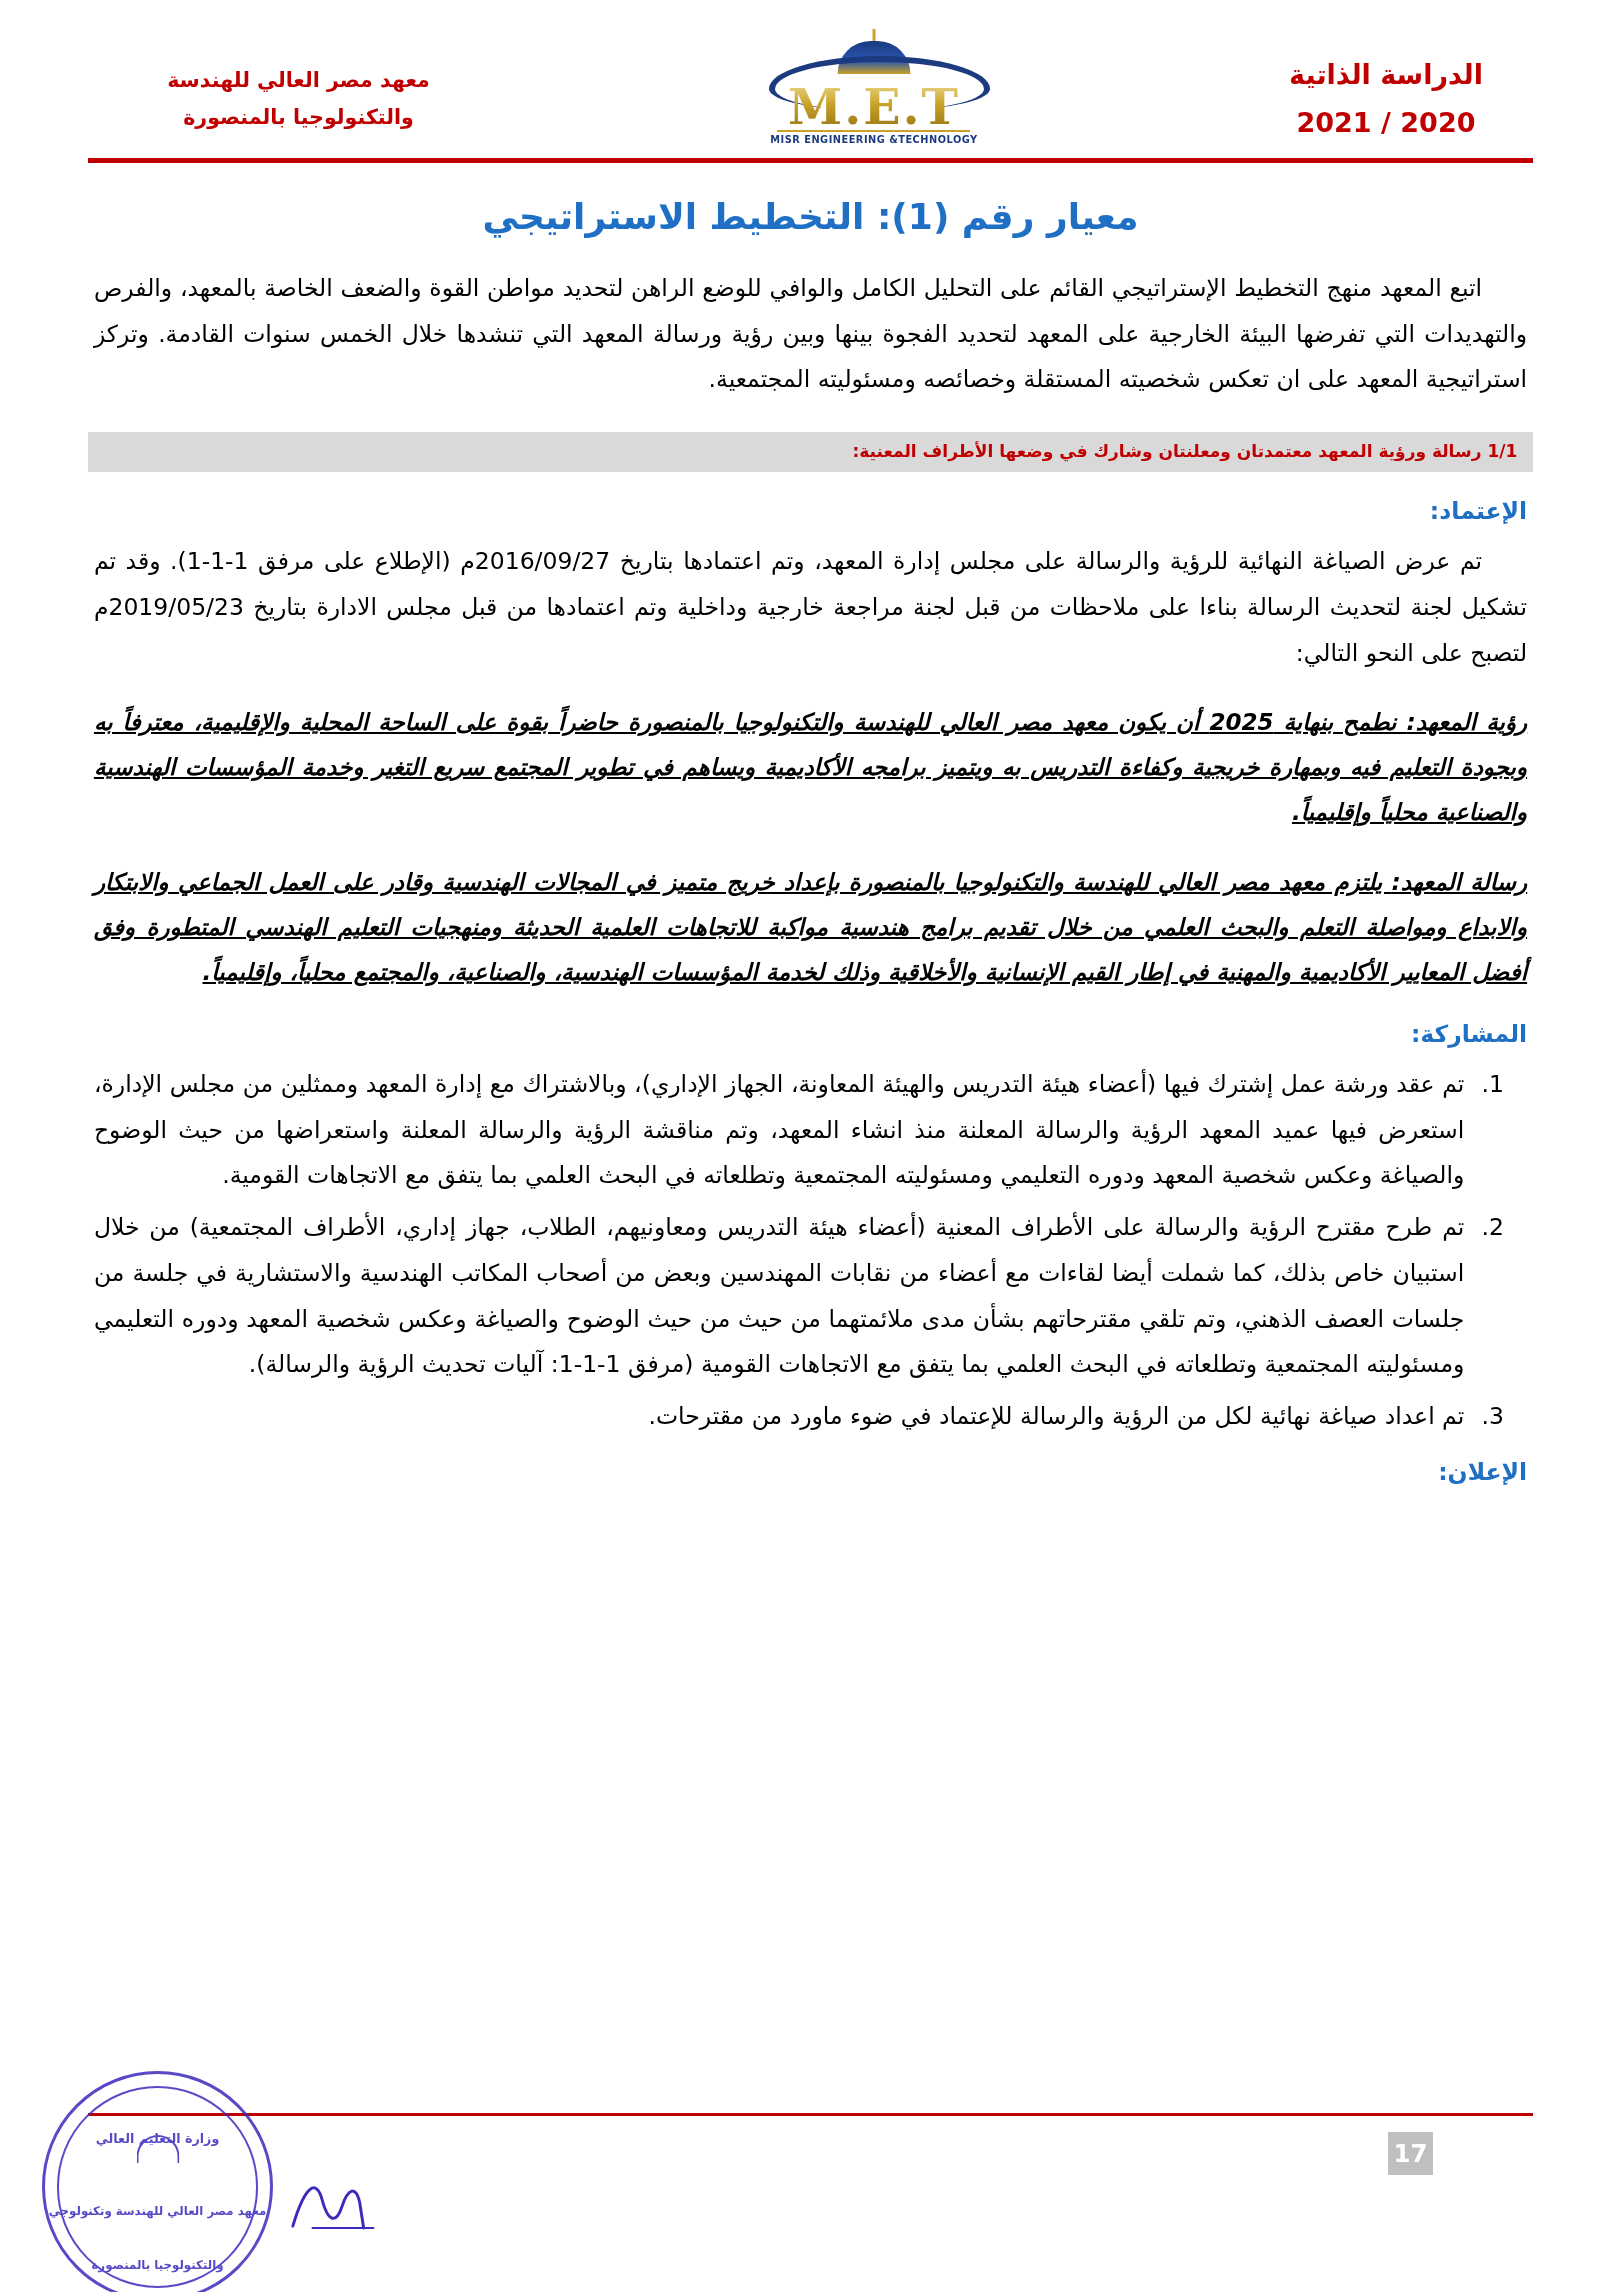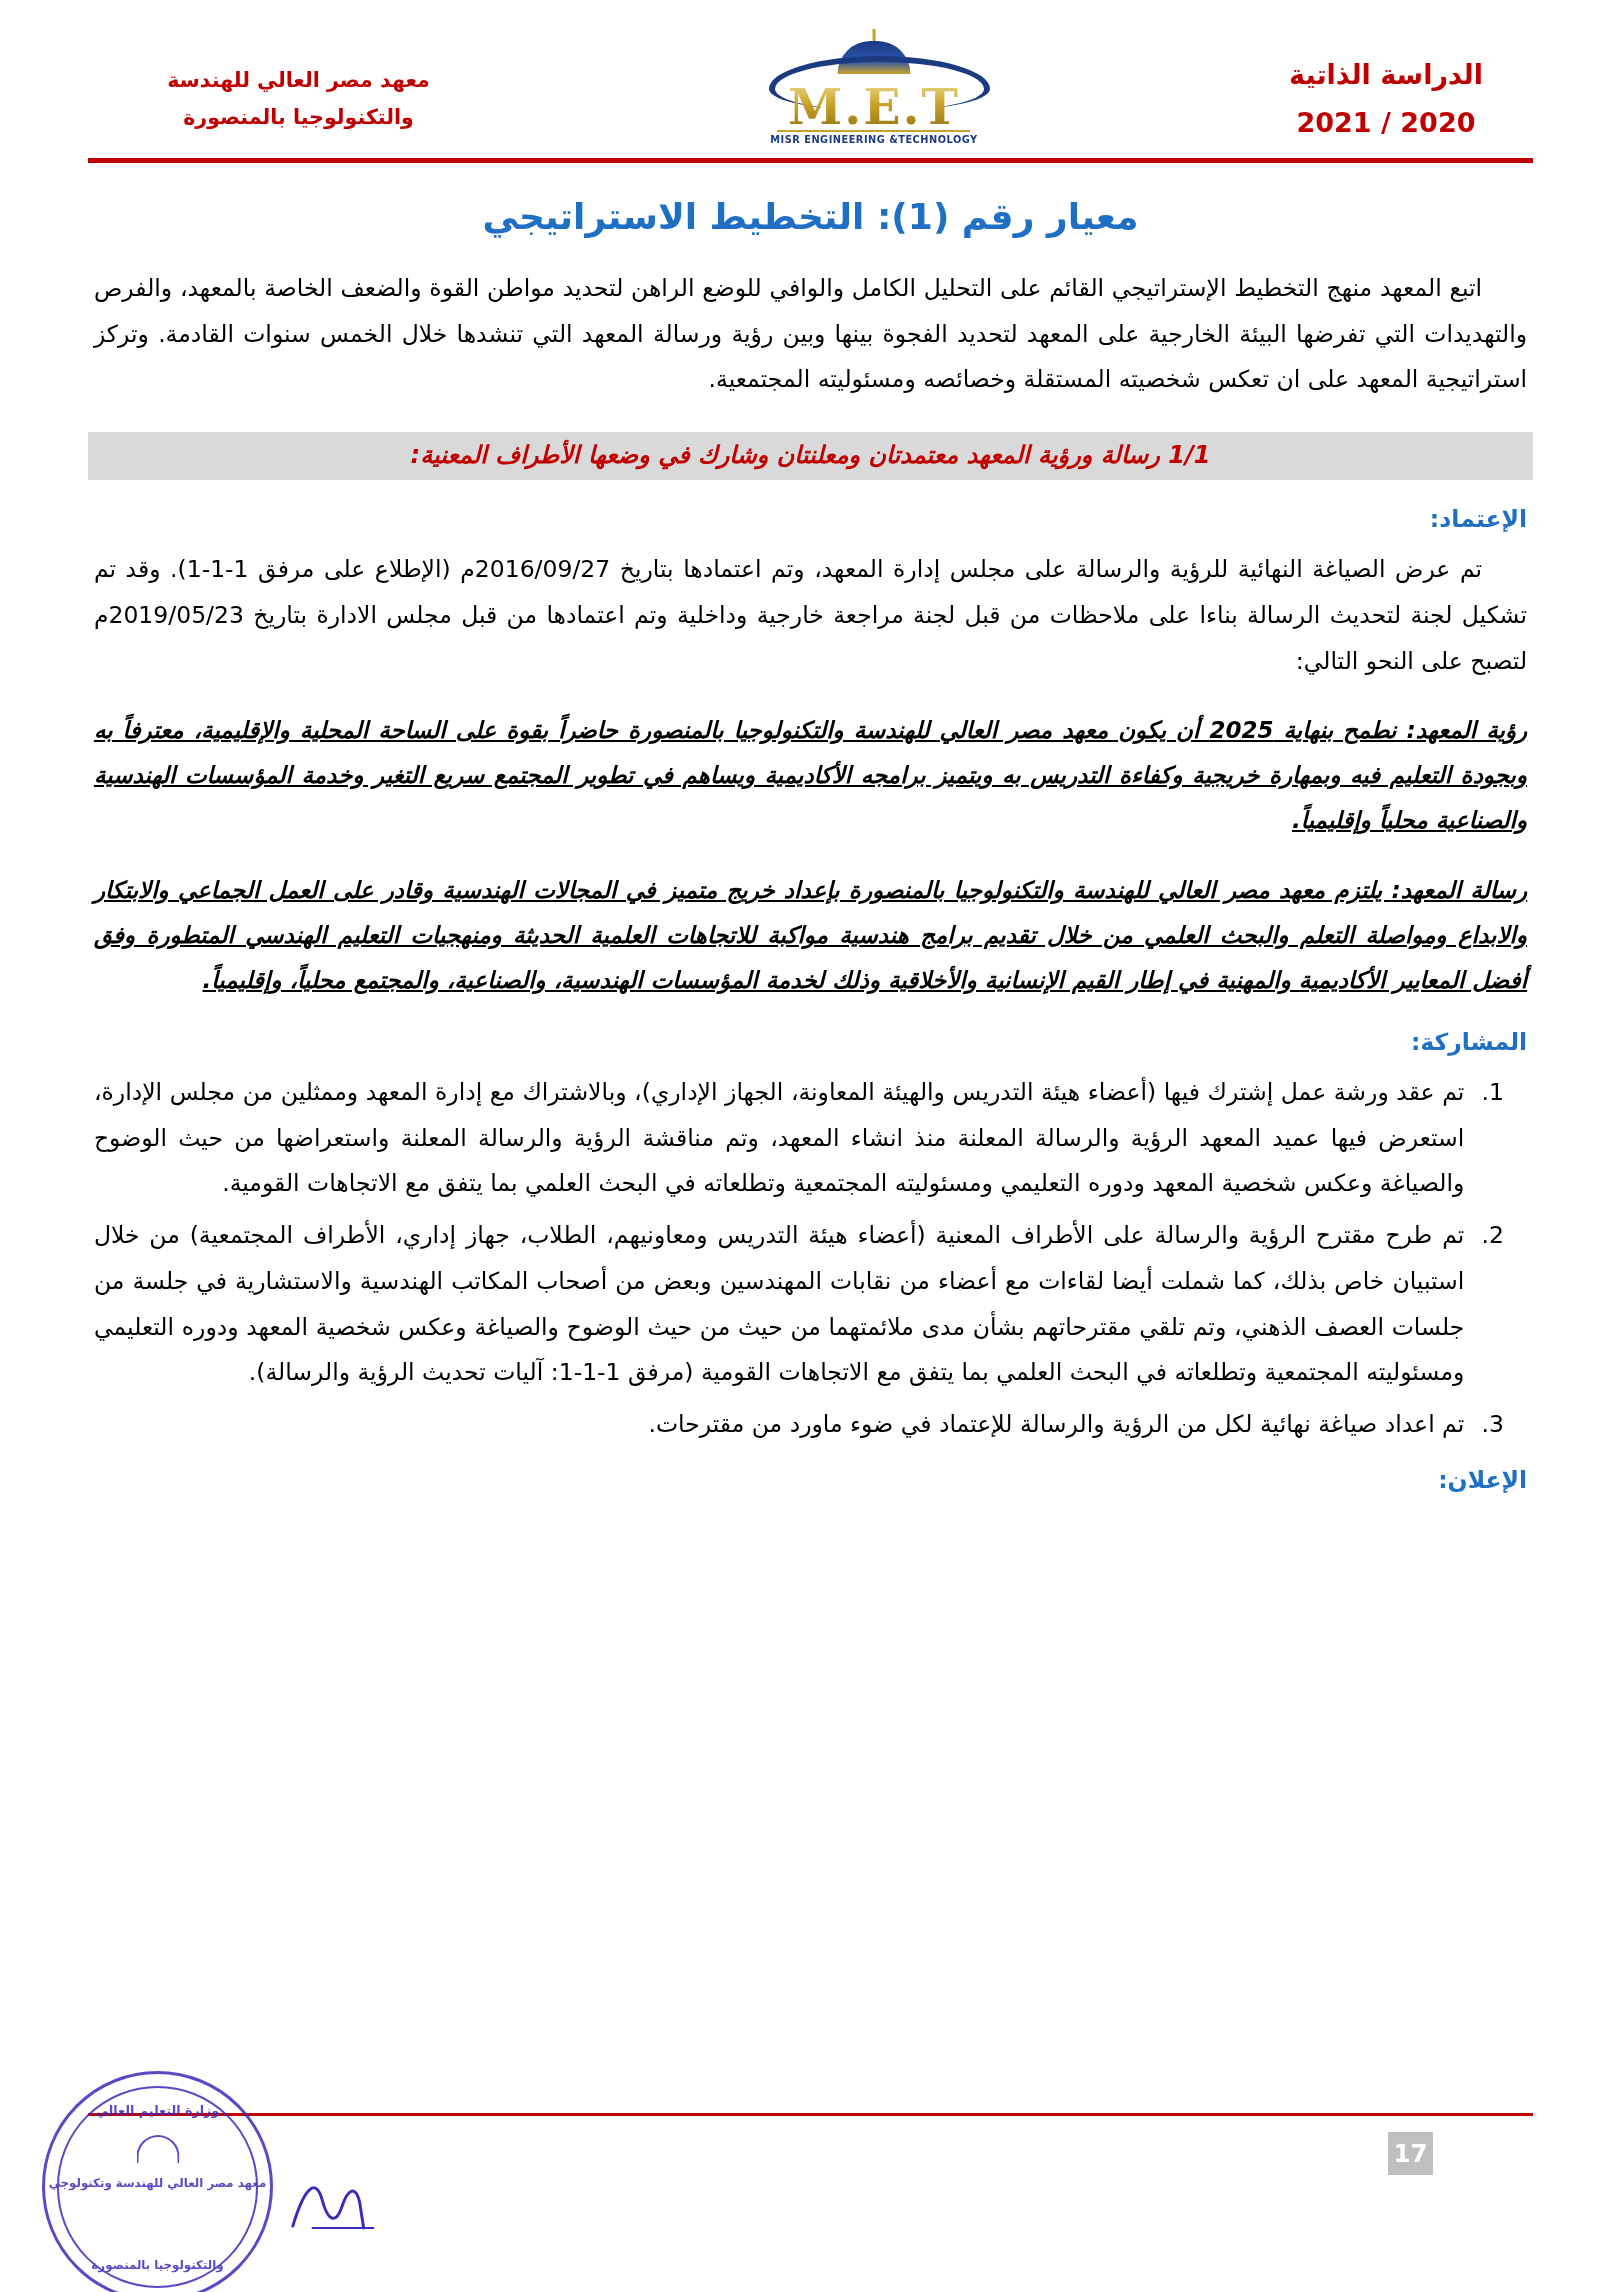--- a/index.html
+++ b/index.html
@@ -154,26 +154,25 @@
     line-height: 1.95;
     margin: 0 0 23.5px 0;
     padding: 0 5.9px;
   }
   .para.indent { text-indent: 45px; }
 
   .section-bar {
     background: #d9d9d9;
     color: #c00000;
     font-weight: bold;
-    font-size: 24px;
-    direction: rtl;
-    text-align: center;
+    font-size: 17px;
+    direction: rtl;
+    text-align: right;
     padding: 8.8px 15.7px 10.8px 15.7px;
     margin: 29px 0 25.5px 0;
-    font-style: italic;
   }
 
   .label-blue {
     direction: rtl;
     text-align: right;
     color: #1f6fc4;
     font-weight: bold;
     font-size: 23.5px;
     margin: 0 0 13.7px 0;
     padding: 0 5.9px;
@@ -266,20 +265,21 @@
   }
   .stamp .st-top,
   .stamp .st-bottom,
   .stamp .st-mid {
     position: absolute;
     width: 100%;
     text-align: center;
     font-size: 12.7px;
     font-weight: bold;
     direction: rtl;
+    margin-top: 28px;
   }
   .stamp .st-top { top: 29px; }
   .stamp .st-mid { top: 102px; font-size: 11.8px; }
   .stamp .st-bottom { bottom: 27.4px; font-size: 11.8px; }
   .stamp .st-dome {
     position: absolute;
     left: 50%;
     top: 61px;
     transform: translateX(-50%);
     width: 39px;

